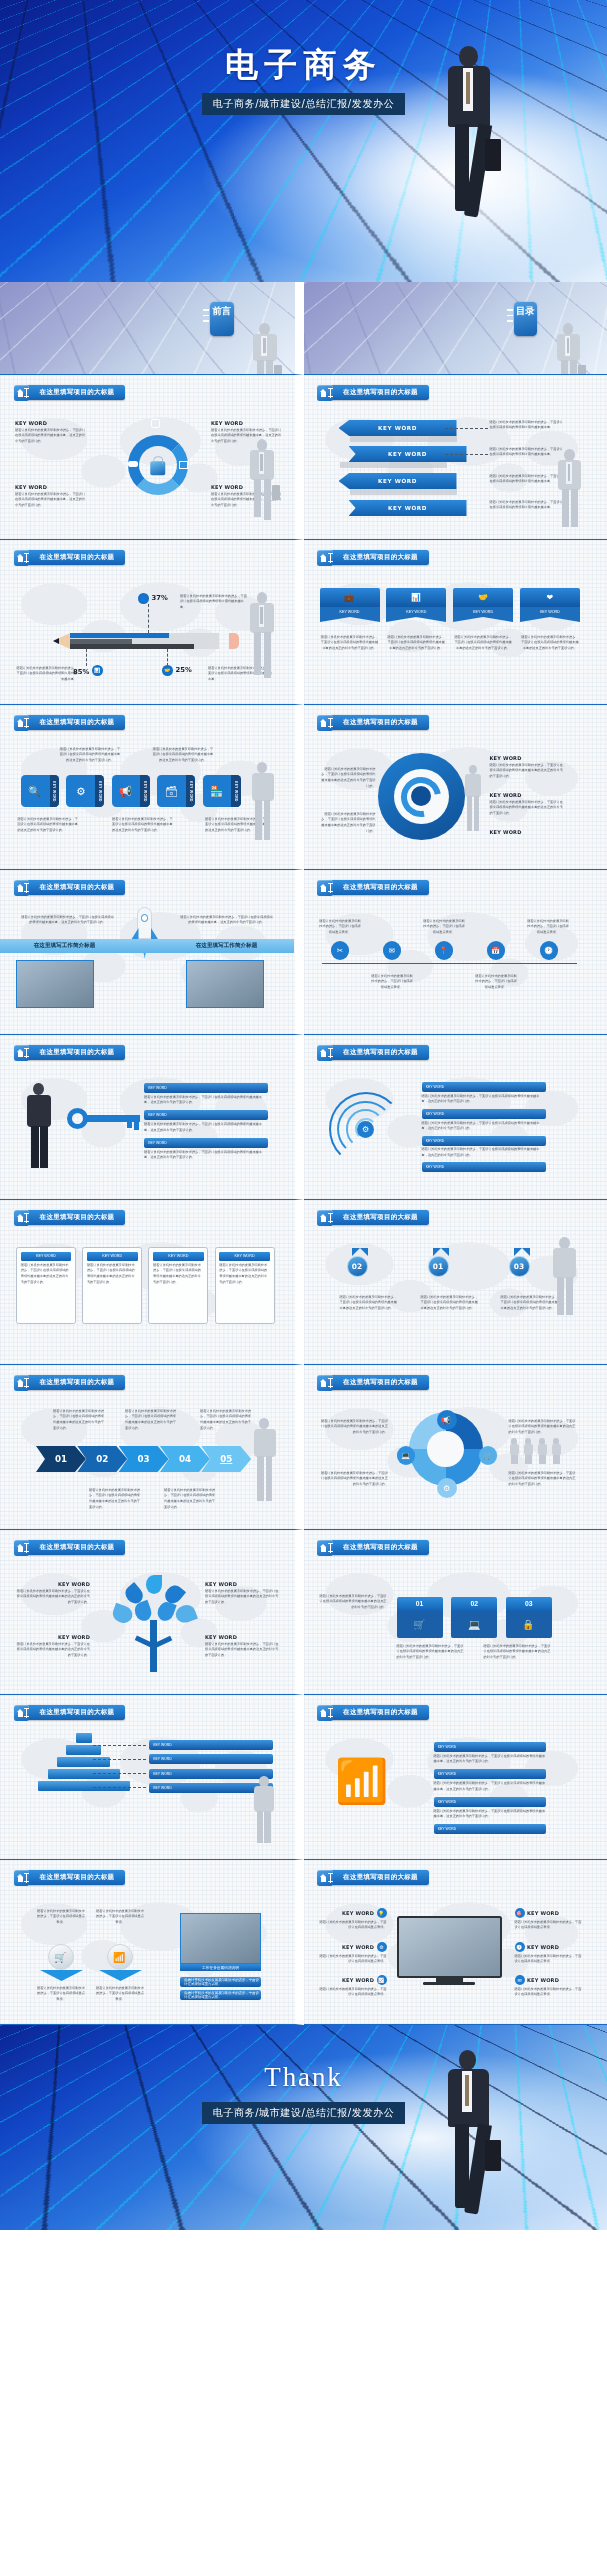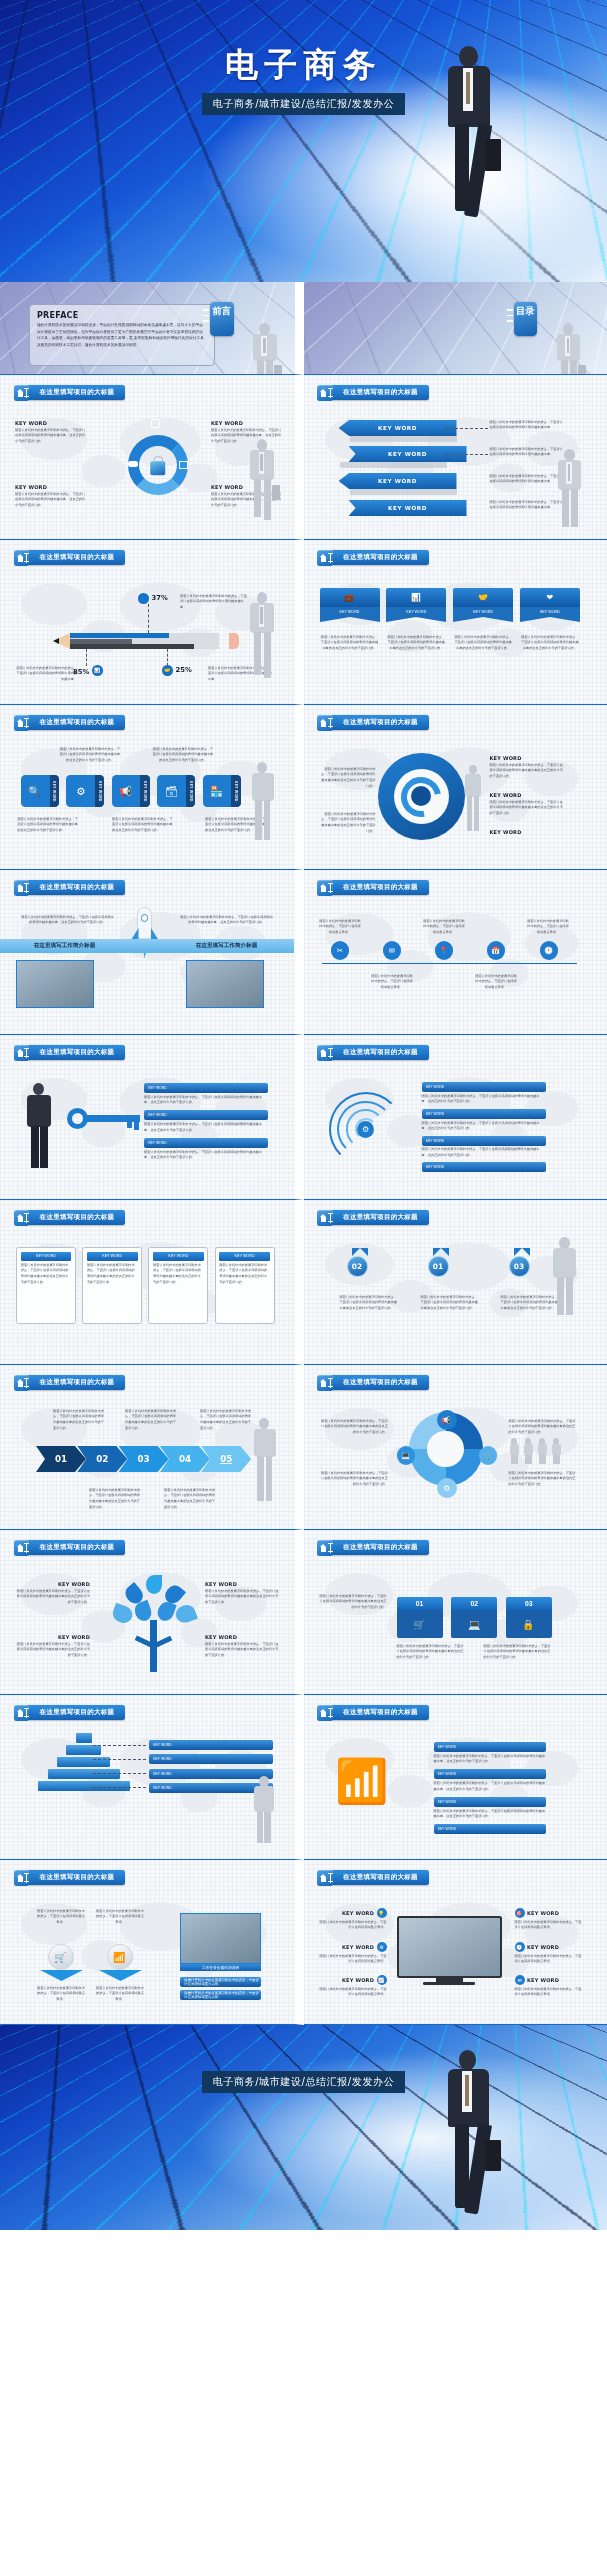--- a/index.html
+++ b/index.html
@@ -259,24 +259,20 @@
     <div class="tie" style="left:32px;top:26px;width:3.7px;height:32px;"></div>
     <div class="leg" style="left:21px;top:78px;width:13.6px;height:87px;border-radius:0 0 3.1px 3.1px;"></div>
     <div class="leg" style="left:37px;top:78px;width:13.6px;height:93px;transform:rotate(9deg);border-radius:0 0 3.1px 3.1px;"></div>
     <div class="bag" style="left:51px;top:93px;width:16px;height:32px;"></div>
   </div>
 </div>
 
 <div class="row">
   <div class="intro" style="border-right:9.3px solid #fff;width:304px;">
     <div class="gr"></div>
-    <div class="card">
-      <h4>PREFACE</h4>
-      <p>随着计算机技术的发展及印刷技进步，平面设计在视觉感观领域的表现也越来越丰富，这对今天的平面设计都提出了空前的挑战，也为平面设计者提供了更为广阔的发展空间平面设计者不仅要掌握传统的设计工具，如画笔，绘图笔和市场疲软相应的度量工具等，更 要掌握电脑和绘图软件等现代化的设计工具及相关的印刷技术工艺知识。随着计算机技术的发展及印刷技</p>
-    </div>
     <div class="tab">
       <span class="tl">
           <i></i>
           <i></i>
           <i></i>
         </span>
       <span>前言</span>
     </div>
     <div class="man grey" style="left:247px;top:41px;width:37px;height:52px;">
       <div class="head" style="left:12.4px;top:0;width:10.5px;height:11.8px;"></div>
@@ -1074,20 +1070,21 @@
       </div>
       <div class="bd">随着计算机技术的发展及印刷技术的进步，平面设计在感观领域重点表现。</div>
     </div>
   </div>
 </div>
 
 <div class="endslide">
   <div class="g1"></div>
   <div class="g2"></div>
   <div class="thank">
+    <div class="t1">Thank</div>
     <div class="t3">电子商务/城市建设/总结汇报/发发办公</div>
   </div>
   <div class="man" style="left:434px;top:25px;width:68px;height:174px;">
     <div class="head" style="left:25px;top:0;width:17.4px;height:20px;"></div>
     <div class="torso" style="left:13.6px;top:18.6px;width:41px;height:58px;border-radius:6.2px 6.2px 2.5px 2.5px;"></div>
     <div class="shirt" style="left:28px;top:21px;width:10px;height:41px;"></div>
     <div class="tie" style="left:31px;top:25px;width:3.7px;height:31px;"></div>
     <div class="leg" style="left:21px;top:74px;width:13.6px;height:84px;border-radius:0 0 3.1px 3.1px;"></div>
     <div class="leg" style="left:37px;top:74px;width:13.6px;height:90px;transform:rotate(9deg);border-radius:0 0 3.1px 3.1px;"></div>
     <div class="bag" style="left:51px;top:90px;width:16px;height:31px;"></div>

